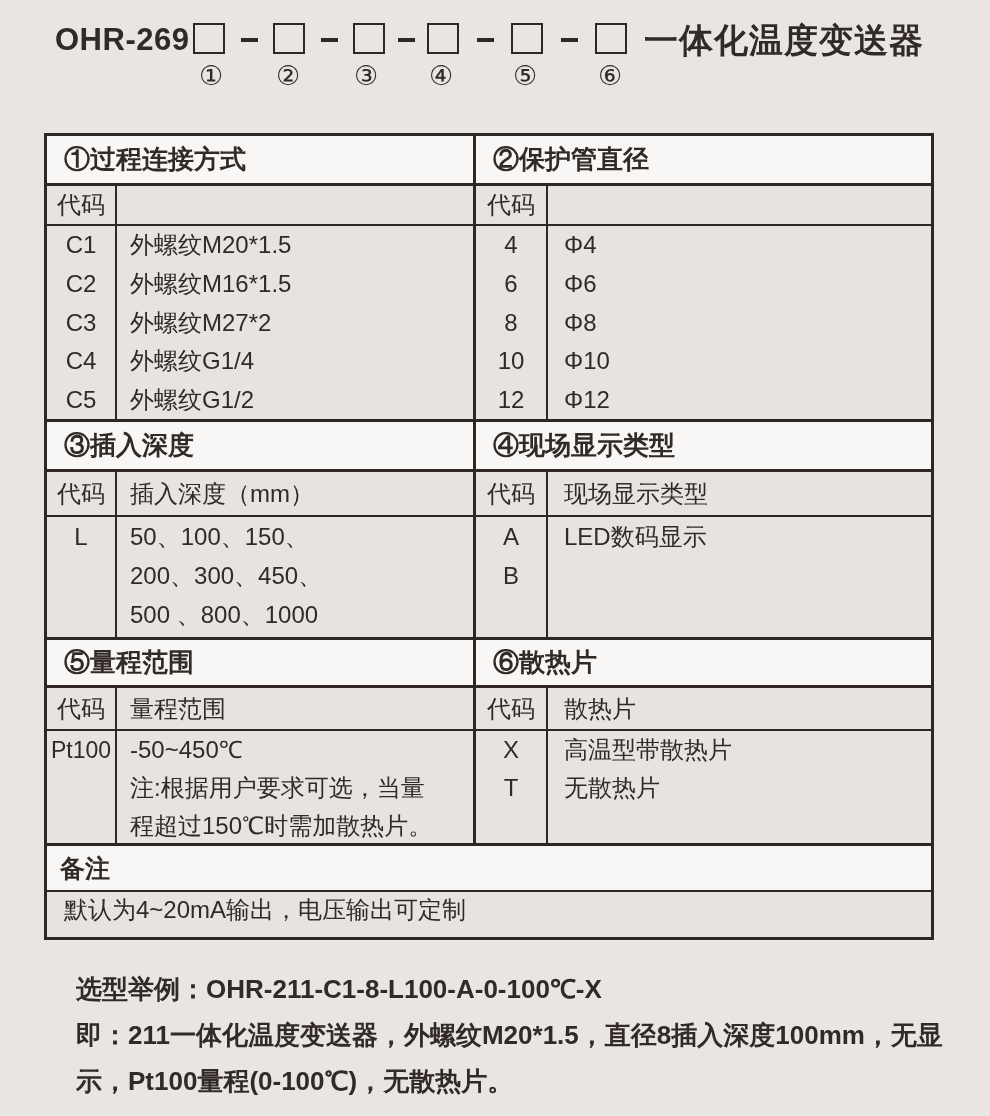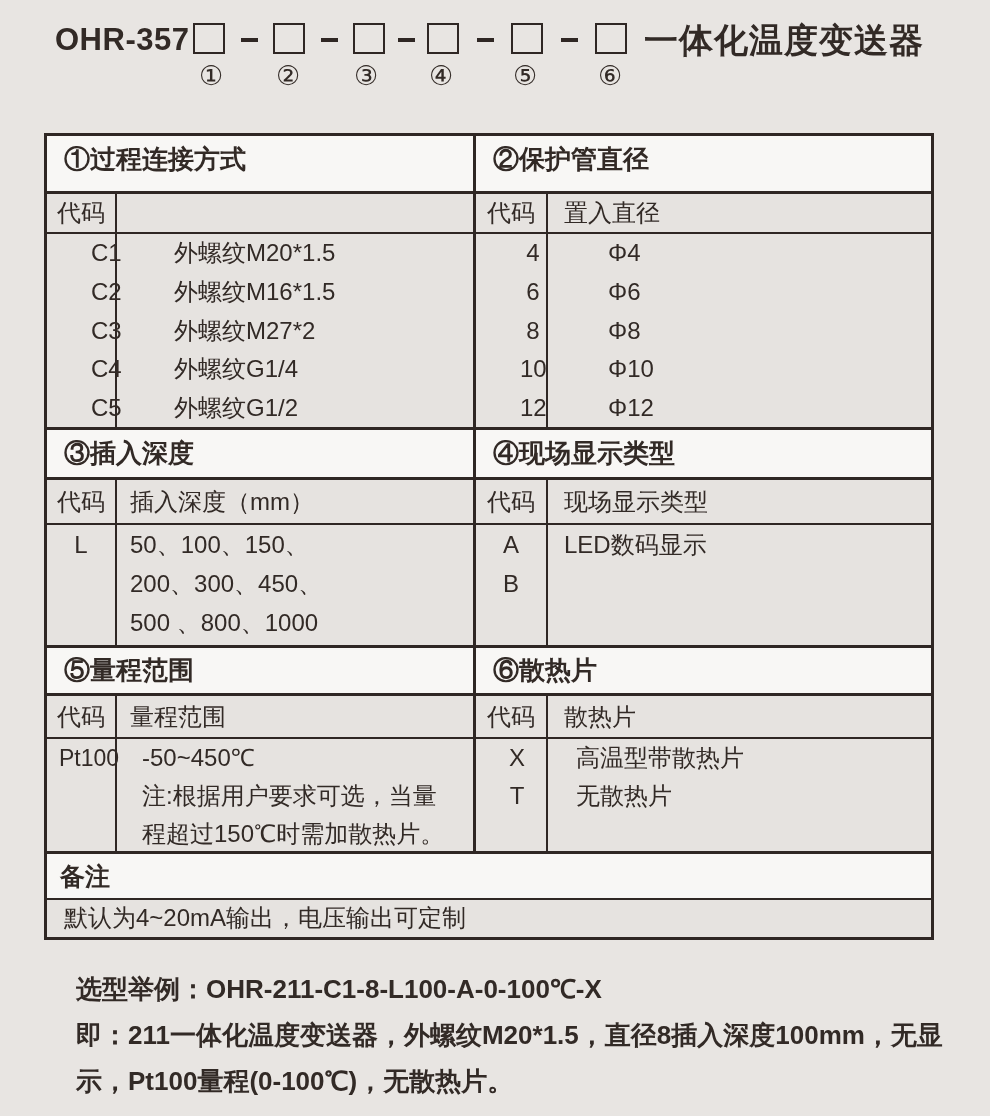--- a/index.html
+++ b/index.html
@@ -37,21 +37,21 @@
 
   
   .tbl {
     position:absolute; left:44px; top:133px; width:890px; height:807px;
     border:3px solid var(--border, #2f2724);
     background:var(--cell-gray, #e6e3e0);
   }
   .row { display:flex; border-bottom:2px solid var(--border, #2f2724); }
   .row.thick { border-bottom-width:3px; }
   .row.sec { background:var(--panel-white, #f8f7f5); }
-  .r1 { height:58px; }  .r1 .sec-title { line-height:47px; }
+  .r1 { height:50px; }  .r1 .sec-title { line-height:47px; }
   .r2 { height:40px; line-height:38px; }
   .r3 { height:196px; }
   .r4 { height:50px; }  .r4 .sec-title { line-height:47px;text-align:right; }
   .r5 { height:45px; line-height:43px; }
   .r6 { height:123px; }
   .r7 { height:48px; }  .r7 .sec-title { line-height:45px; }
   .r8 { height:43px; line-height:41px; }
   .r9 { height:115px; }
   .r10 { height:46px; line-height:44px; }
   .r11 { height:35px; line-height:45px; border-bottom:none;align-items:center; }
@@ -64,41 +64,41 @@
   }
   .code-col {
     width:70px; flex-shrink:0; text-align:center;
     border-right:2px solid var(--border, #2f2724);
     font-size:24px;
   }
   .cell-r .code-col { width:72px; }
   .val-col { flex:1; padding-left:13px; font-size:24px; }
   .cell-r .val-col { padding-left:16px; }
   .ln { height:39px; line-height:39px; white-space:nowrap; }
-  .r3 .ln { height:38.8px; line-height:38.8px;padding-left:44px; }
-  .r9 .ln { height:38px; line-height:38px;padding-left:12px; }
+  .r3 .ln { height:38.8px; line-height:38.8px; }
+  .r9 .ln { height:38px; line-height:38px; }
   .code-hd { font-size:24px; }
   .pt-code { font-size:23px; }
 
   .remark-title { font-size:25px; font-weight:bold; padding-left:13px; }
   .remark-text { font-size:24px; padding-left:17px; }
 
   
   .footer {
     position:absolute; left:76px; top:966px; width:900px;
     font-size:26px; font-weight:bold; line-height:46px;
   }
   .footer .fline { white-space:nowrap; }
 </style>
 </head>
 <body>
 
 <div class="page">
 
-  <span class="model-no">OHR-357</span>
+  <span class="model-no">OHR-269</span>
 
   <span class="code-box" style="left:193px"></span>
   <span class="dash" style="left:241px"></span>
   <span class="code-box" style="left:273px"></span>
   <span class="dash" style="left:321px"></span>
   <span class="code-box" style="left:353px"></span>
   <span class="dash" style="left:398px"></span>
   <span class="code-box" style="left:427px"></span>
   <span class="dash" style="left:477px"></span>
   <span class="code-box" style="left:511px"></span>
@@ -124,21 +124,20 @@
         <span class="sec-title">②保护管直径</span>
       </div>
     </div>
 
     <div class="row r2">
       <div class="cell-l">
         <div class="code-col code-hd">代码</div>
       </div>
       <div class="cell-r">
         <div class="code-col code-hd">代码</div>
-        <div class="val-col code-hd">置入直径</div>
       </div>
     </div>
 
     <div class="row r3 thick">
       <div class="cell-l">
         <div class="code-col">
           <div class="ln">C1</div>
           <div class="ln">C2</div>
           <div class="ln">C3</div>
           <div class="ln">C4</div>

